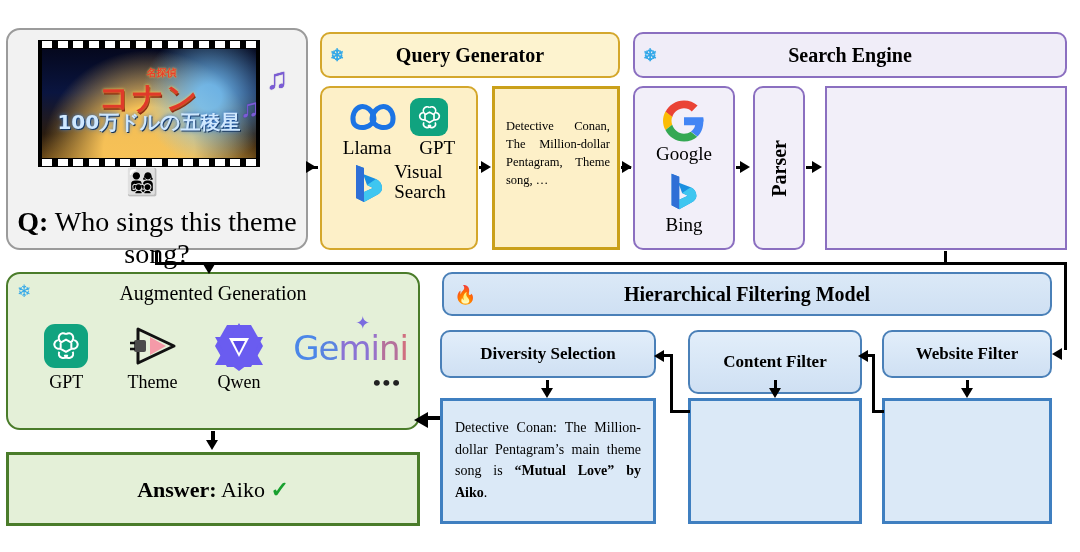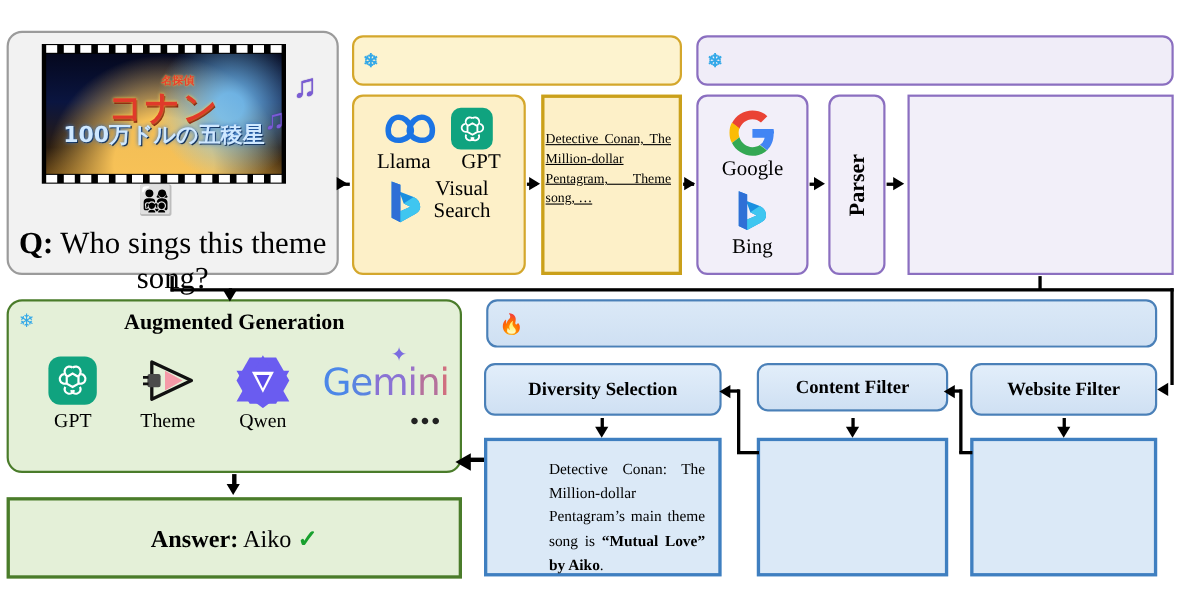--- a/index.html
+++ b/index.html
@@ -34,23 +34,23 @@
   #question-text{position:absolute;left:0;right:0;top:176px;text-align:center;font-size:28px;}
   #question-text b{font-weight:bold;}
 
   
   #query-generator-header{left:320px;top:32px;width:300px;height:46px;background:#fdf3cf;
     border:2px solid #d4a72c;border-radius:10px;font-size:20px;}
   #query-models-box{left:320px;top:86px;width:158px;height:164px;background:#fdf0c8;
     border:2px solid #d4a72c;border-radius:10px;}
   #query-text-box{left:492px;top:86px;width:128px;height:164px;background:#fdf0c8;
     border:3px solid #caa01a;}
-  #query-text-box .q{padding:28px 7px 0 1px;font-size:12.5px;line-height:1.45;text-align:justify;text-decoration:underline;}
+  #query-text-box .q{padding:28px 7px 0 11px;font-size:12.5px;line-height:1.45;text-align:justify;}
   .logo-row{display:flex;align-items:center;justify-content:center;gap:14px;}
-  .logo-label{text-align:center;font-size:19px;line-height:1.05;}
+  .logo-label{text-align:left;font-size:19px;line-height:1.05;}
 
   
   .meta-logo{width:46px;height:30px;position:relative;}
   .meta-logo::before,.meta-logo::after{content:"";position:absolute;top:2px;width:26px;height:26px;
     border:5px solid #1b74e4;border-radius:50% 50% 50% 50%/60% 60% 40% 40%;box-sizing:border-box;}
   .meta-logo::before{left:0;transform:rotate(-12deg);}
   .meta-logo::after{right:0;transform:rotate(12deg);}
   
   .oai-logo{width:38px;height:38px;border-radius:9px;background:#10a37f;
     display:flex;align-items:center;justify-content:center;}
@@ -67,44 +67,44 @@
     border:2px solid #8b6fc0;border-radius:10px;}
   #parser-label{writing-mode:vertical-rl;transform:rotate(180deg);font-weight:bold;font-size:20px;}
   #websites-box{left:825px;top:86px;width:242px;height:164px;background:#f2eff9;
     border:2px solid #8b6fc0;}
   .gsvg{width:42px;height:42px;display:block;margin:0 auto;}
   .eng-label{text-align:center;font-size:19px;margin-top:1px;}
 
   
   #augmented-generation-box{left:6px;top:272px;width:414px;height:158px;background:#e4f0d8;
     border:2px solid #4a7c2a;border-radius:14px;}
-  #aug-title{position:absolute;left:0;right:0;top:8px;text-align:center;font-weight:bold;font-size:20px;}
+  #aug-title{position:absolute;left:0;right:0;top:8px;text-align:center;font-weight:normal;font-size:20px;}
   #aug-logos{position:absolute;left:26px;top:44px;right:10px;display:flex;align-items:center;gap:22px;}
   .aug-item{width:72px;text-align:center;}
   .aug-item .ic{height:56px;display:flex;align-items:center;justify-content:center;}
   .aug-item .nm{font-size:18px;margin-top:-2px;}
   #gemini-wordmark{font-family:"DejaVu Sans",sans-serif;font-size:34px;letter-spacing:-1px;
     position:relative;top:-8px;}
   #aug-ellipsis{position:absolute;right:16px;top:96px;font-weight:bold;font-size:22px;letter-spacing:2px;color:#222;}
   #answer-box{left:6px;top:452px;width:414px;height:74px;background:#e4f0d8;border:3px solid #4a7c2a;}
   #answer-text{position:absolute;left:0;right:0;top:22px;text-align:center;font-size:22px;}
   #answer-check{color:#18a02e;font-weight:bold;}
 
   
   #hfm-header{left:442px;top:272px;width:610px;height:44px;
     background:linear-gradient(#dbe9f7,#cfe0f3);border:2px solid #4a80b8;border-radius:10px;font-size:20px;}
   .filt{background:linear-gradient(#e2eefa,#cfe0f3);border:2px solid #4a80b8;border-radius:10px;
     font-weight:bold;font-size:17px;display:flex;align-items:center;justify-content:center;}
   #diversity-selection-box{left:440px;top:330px;width:216px;height:48px;}
-  #content-filter-box{left:688px;top:330px;width:174px;height:44px;}
+  #content-filter-box{left:688px;top:330px;width:174px;height:64px;}
   #website-filter-box{left:882px;top:330px;width:170px;height:48px;}
 
   .outbox{background:#dbe9f7;border:3px solid #3f7fc0;}
   #diversity-output-box{left:440px;top:398px;width:216px;height:126px;}
-  #diversity-output-text{padding:16px 12px 0;font-size:14px;line-height:1.55;text-align:justify;margin-left:44px;}
+  #diversity-output-text{padding:16px 12px 0;font-size:14px;line-height:1.55;text-align:justify;}
   #diversity-output-text b{font-weight:bold;}
   #segment-output-box{left:688px;top:398px;width:174px;height:126px;}
   #website-output-box{left:882px;top:398px;width:170px;height:126px;}
 
   
   .ln{position:absolute;background:#000;}
   .ah{position:absolute;width:0;height:0;}
   .ah-r{border-top:6px solid transparent;border-bottom:6px solid transparent;border-left:10px solid #000;}
   .ah-l{border-top:6px solid transparent;border-bottom:6px solid transparent;border-right:10px solid #000;}
   .ah-d{border-left:6px solid transparent;border-right:6px solid transparent;border-top:10px solid #000;}
@@ -159,20 +159,21 @@
   <div class="note" id="music-note-2">♫</div>
   <div id="family-icon">👨‍👩‍👧‍👦</div>
   <div id="question-text">
     <b>Q:</b>
     <span>Who sings this theme song?</span>
   </div>
 </div>
 
 <div class="abs hdr" id="query-generator-header">
   <span class="snow" style="left:8px;top:13px;">❄</span>
+  <span>Query Generator</span>
 </div>
 
 <div class="abs" id="query-models-box">
   <div class="logo-row" style="margin-top:10px;">
     <span class="meta-logo"></span>
     <span class="oai-logo">
       <svg viewBox="0 0 24 24" fill="none" stroke="#fff" stroke-width="1.5">
           <path d="M12 3.2c1.6-1.3 4-.9 5 .9s.3 4-1.3 4.9M12 3.2c-1.6-1.3-4-.9-5 .9s-.3 4 1.3 4.9M6.1 7.6c-2 .3-3.3 2.3-2.7 4.2s2.7 2.8 4.5 2.1M17.9 7.6c2 .3 3.3 2.3 2.7 4.2s-2.7 2.8-4.5 2.1M7 16.3c-1 1.8-.2 4 1.8 4.5s3.7-.5 4.2-2.3M17 16.3c1 1.8.2 4-1.8 4.5s-3.7-.5-4.2-2.3M8 9.5l4-2.3 4 2.3v4.6l-4 2.3-4-2.3z"></path>
         </svg>
     </span>
@@ -195,20 +196,21 @@
     </span>
   </div>
 </div>
 
 <div class="abs" id="query-text-box">
   <div class="q">Detective Conan, The Million-dollar Pentagram, Theme song, …</div>
 </div>
 
 <div class="abs hdr" id="search-engine-header">
   <span class="snow" style="left:8px;top:13px;">❄</span>
+  <span>Search Engine</span>
 </div>
 
 <div class="abs" id="engines-box">
   <div style="margin-top:12px;">
     <svg class="gsvg" viewBox="0 0 48 48">
       <path fill="#ea4335" d="M24 9.5c3.5 0 6.5 1.2 8.9 3.5l6.6-6.6C35.5 2.6 30.1.5 24 .5 14.7.5 6.7 5.8 2.8 13.6l7.7 6C12.4 13.9 17.7 9.5 24 9.5z"></path>
       <path fill="#4285f4" d="M46.5 24.5c0-1.6-.2-3.2-.5-4.7H24v9.1h12.7c-.6 3-2.3 5.5-4.8 7.2l7.4 5.7c4.3-4 6.8-9.9 6.8-17.3z"></path>
       <path fill="#fbbc05" d="M10.5 28.4c-.5-1.5-.8-3.1-.8-4.7s.3-3.2.8-4.7l-7.7-6C1 16.1 0 20 0 23.7s1 7.6 2.8 10.7l7.7-6z"></path>
       <path fill="#34a853" d="M24 47.5c6.1 0 11.3-2 15.1-5.5l-7.4-5.7c-2 1.4-4.7 2.3-7.7 2.3-6.3 0-11.6-4.4-13.5-10.2l-7.7 6C6.7 42.2 14.7 47.5 24 47.5z"></path>
     </svg>
@@ -283,20 +285,21 @@
 <div class="abs" id="answer-box">
   <div id="answer-text">
     <b>Answer:</b>
     <span>Aiko</span>
     <span id="answer-check">✓</span>
   </div>
 </div>
 
 <div class="abs hdr" id="hfm-header">
   <span class="fire" style="left:10px;top:12px;">🔥</span>
+  <span>Hierarchical Filtering Model</span>
 </div>
 
 <div class="abs filt" id="diversity-selection-box">
   <span>Diversity Selection</span>
 </div>
 <div class="abs filt" id="content-filter-box">
   <span>Content Filter</span>
 </div>
 <div class="abs filt" id="website-filter-box">
   <span>Website Filter</span>

